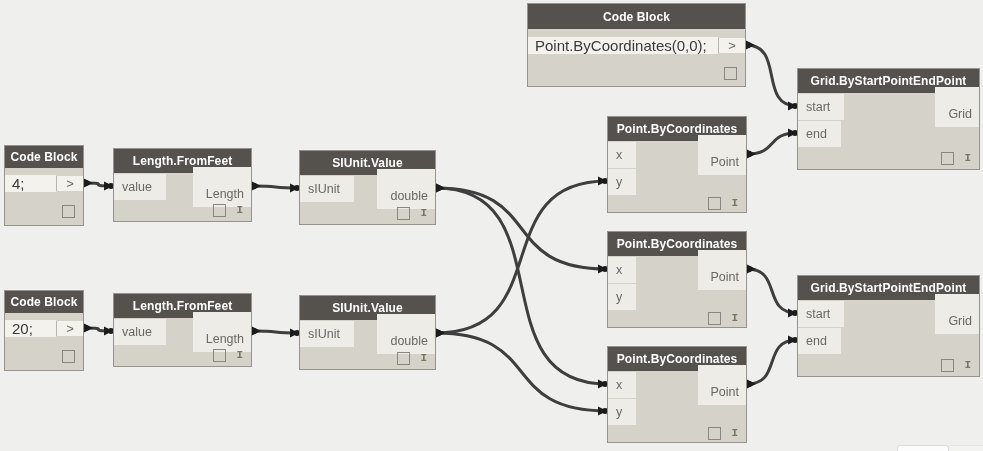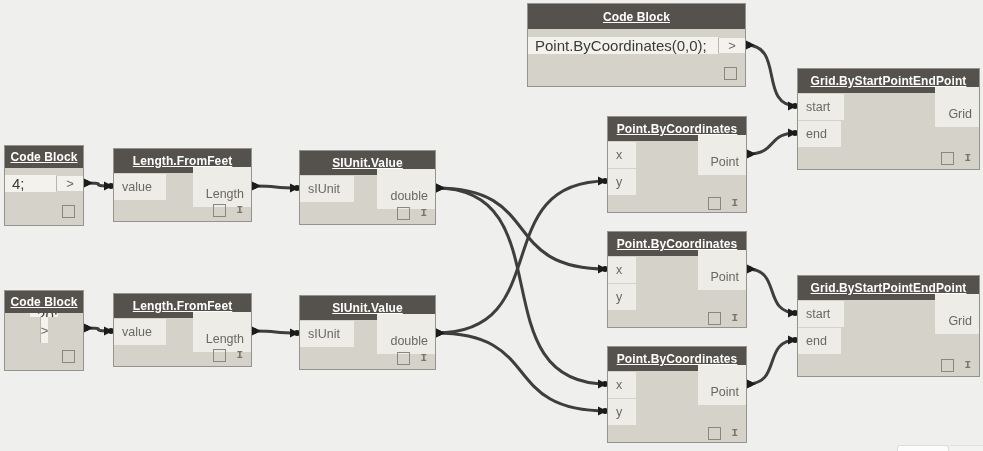--- a/index.html
+++ b/index.html
@@ -10,21 +10,21 @@
   #wires{position:absolute;left:0;top:0;width:983px;height:451px;}
   path.wire{stroke:#3e3e3e;stroke-width:3;fill:none;}
   .wire-end{fill:#1c1c1c;}
   .node{
     position:absolute;display:flex;flex-direction:column;
     background:#d5d2ca;border:1px solid #96938e;box-sizing:border-box;
   }
   .node-header{
     background:#55524d;color:#ffffff;font-weight:bold;font-size:12px;
     display:flex;align-items:center;justify-content:center;
-    white-space:nowrap;overflow:hidden;flex:0 0 auto;letter-spacing:.1px;text-decoration:underline;
+    white-space:nowrap;overflow:hidden;flex:0 0 auto;letter-spacing:.1px;
   }
   .node-body{flex:0 0 auto;}
   .prow{display:flex;justify-content:space-between;height:27px;align-items:center;}
   .pin,.pout{
     background:#eeece6;height:26px;line-height:26px;font-size:12.5px;color:#6b6862;
     white-space:nowrap;
   }
   .pin{padding:0 14px 0 8px;}
   .pout{padding:14px 7px 0 13px;text-align:right;}
   .cb-row{display:flex;align-items:center;}
@@ -212,21 +212,21 @@
             <span class="pin">y</span>
           </div>
         </div>
         <div class="node-footer">
           <span class="cbx"></span>
           <span class="lacing">I</span>
         </div>
       </div>
       <div class="node codeblock" style="left: 4px; top: 290px; width: 80px; height: 81px;">
         <div class="node-header" style="height: 22px;">Code Block</div>
-        <div class="cb-row node-body" style="height: 30px; flex-direction: column;">
+        <div class="cb-row node-body" style="height: 30px;">
           <div class="code-cell">20;</div>
           <div class="cb-out">&gt;</div>
         </div>
         <div class="node-footer">
           <span class="cbx"></span>
         </div>
       </div>
       <div class="node func" style="left: 113px; top: 293px; width: 139px; height: 74px;">
         <div class="node-header" style="height: 24px;">Length.FromFeet</div>
         <div class="node-body">

